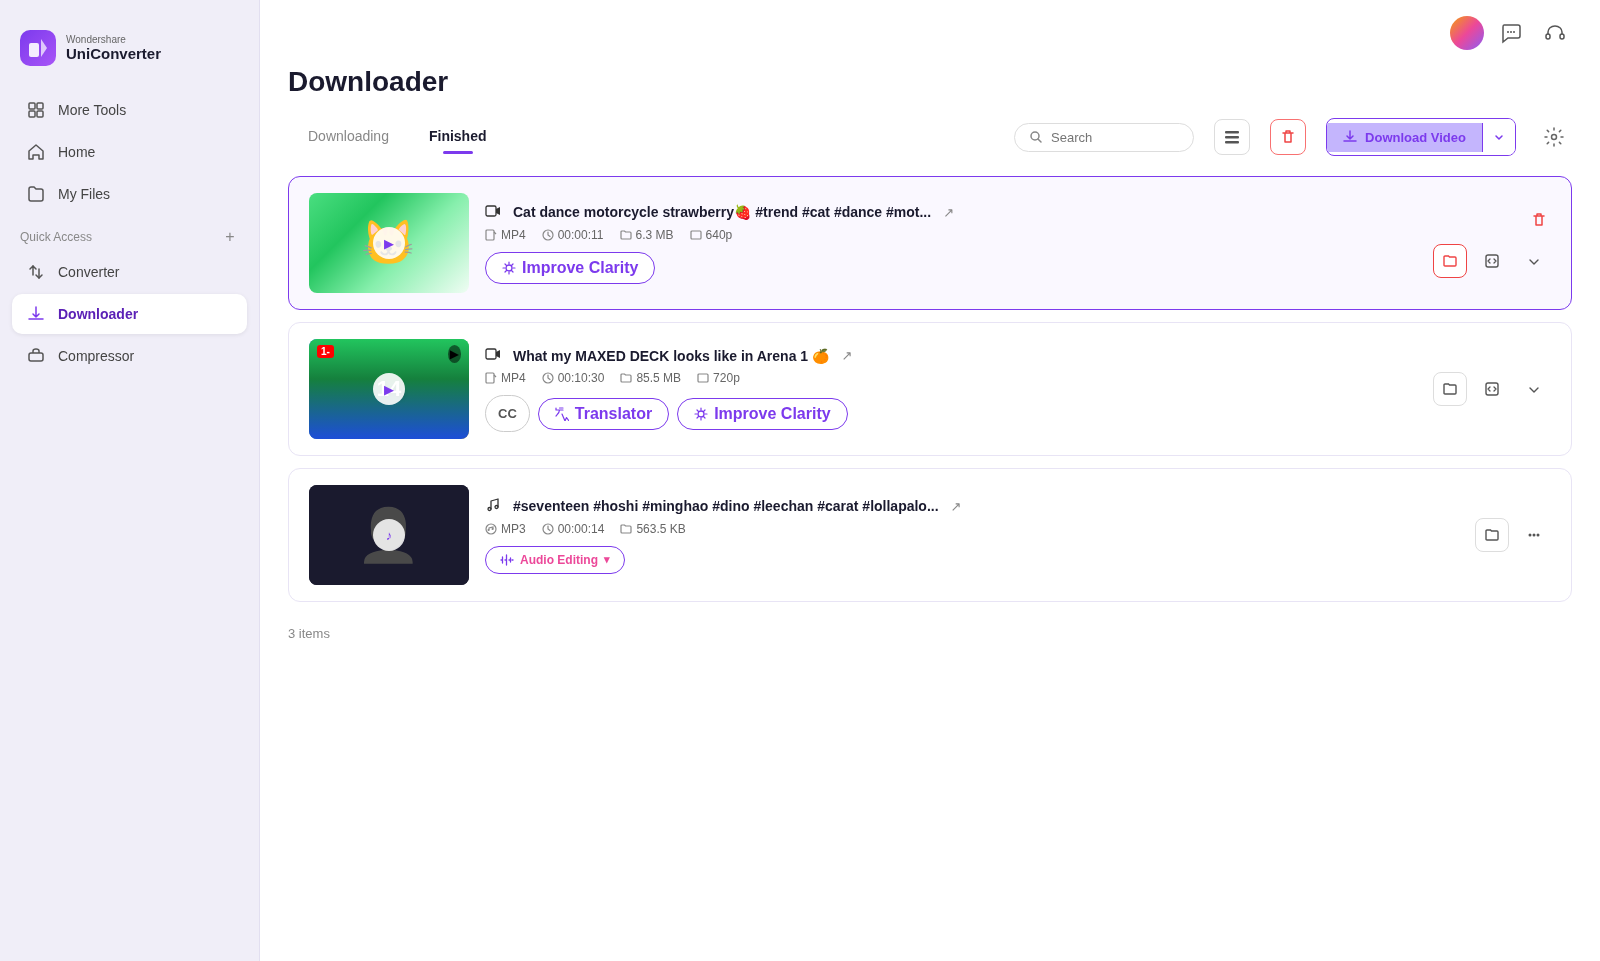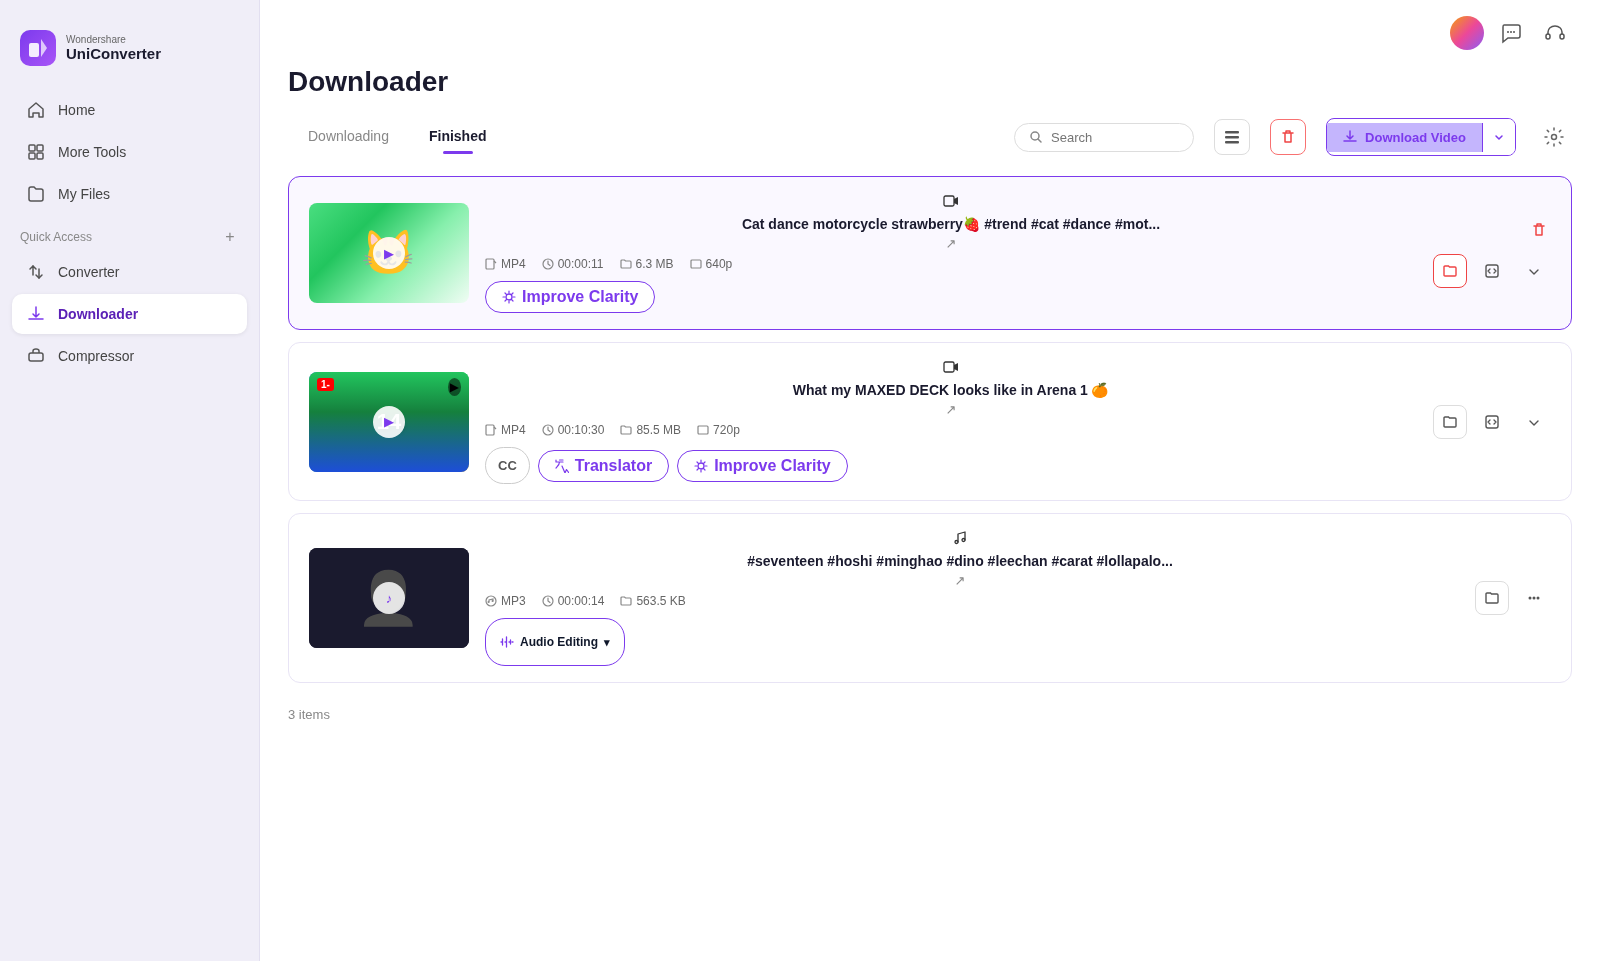--- a/index.html
+++ b/index.html
@@ -331,22 +331,21 @@
 
     .item-info {
       flex: 1;
       display: flex;
       flex-direction: column;
       gap: 6px;
     }
     .item-title-row {
       display: flex;
       align-items: center;
-      gap: 4px;
-      flex-direction: column;
+      gap: 12px;
     }
     .item-type-icon {
       font-size: 14px;
       color: #555;
     }
     .item-title {
       font-size: 14px;
       font-weight: 600;
       color: #1a1a2e;
     }
@@ -390,25 +389,25 @@
       padding: 10px 12px;
       border-color: #ccc;
       color: #555;
       font-weight: 700;
       font-size: 13px;
     }
     .audio-editing-btn {
       display: flex;
       align-items: center;
       gap: 6px;
-      padding: 16px 14px;
+      padding: 6px 14px;
       border: 1.5px solid #7c3aed;
       border-radius: 20px;
       background: white;
-      color: #0f172a;
+      color: #ec4899;
       font-size: 12px;
       font-weight: 600;
       cursor: pointer;
     }
     .audio-editing-arrow {
       font-size: 11px;
     }
 
     .item-right-actions {
       display: flex;
@@ -484,38 +483,38 @@
         <polygon points="14,2 20,11 14,20" fill="white" opacity="0.7"></polygon>
       </svg>
     </div>
     <div class="logo-text">
       <span class="logo-brand">Wondershare</span>
       <span class="logo-name">UniConverter</span>
     </div>
   </div>
 
   <nav class="sidebar-nav">
-    <div class="nav-item">
-      <span class="nav-icon">
-        <svg width="18" height="18" viewBox="0 0 18 18" fill="none">
-          <path d="M2 8L9 2L16 8V16H12V12H6V16H2V8Z" stroke="#555" stroke-width="1.5" fill="none" stroke-linejoin="round"></path>
-        </svg>
-      </span>
-      <span>Home</span>
-    </div>
     <div class="nav-item">
       <span class="nav-icon">
         <svg width="18" height="18" viewBox="0 0 18 18" fill="none">
           <rect x="2" y="2" width="6" height="6" rx="1" stroke="#555" stroke-width="1.5"></rect>
           <rect x="10" y="2" width="6" height="6" rx="1" stroke="#555" stroke-width="1.5"></rect>
           <rect x="2" y="10" width="6" height="6" rx="1" stroke="#555" stroke-width="1.5"></rect>
           <rect x="10" y="10" width="6" height="6" rx="1" stroke="#555" stroke-width="1.5"></rect>
         </svg>
       </span>
       <span>More Tools</span>
+    </div>
+    <div class="nav-item">
+      <span class="nav-icon">
+        <svg width="18" height="18" viewBox="0 0 18 18" fill="none">
+          <path d="M2 8L9 2L16 8V16H12V12H6V16H2V8Z" stroke="#555" stroke-width="1.5" fill="none" stroke-linejoin="round"></path>
+        </svg>
+      </span>
+      <span>Home</span>
     </div>
     <div class="nav-item">
       <span class="nav-icon">
         <svg width="18" height="18" viewBox="0 0 18 18" fill="none">
           <path d="M2 4C2 3 3 2 4 2H7L9 4H14C15 4 16 5 16 6V14C16 15 15 16 14 16H4C3 16 2 15 2 14V4Z" stroke="#555" stroke-width="1.5" fill="none"></path>
         </svg>
       </span>
       <span>My Files</span>
     </div>
   </nav>

